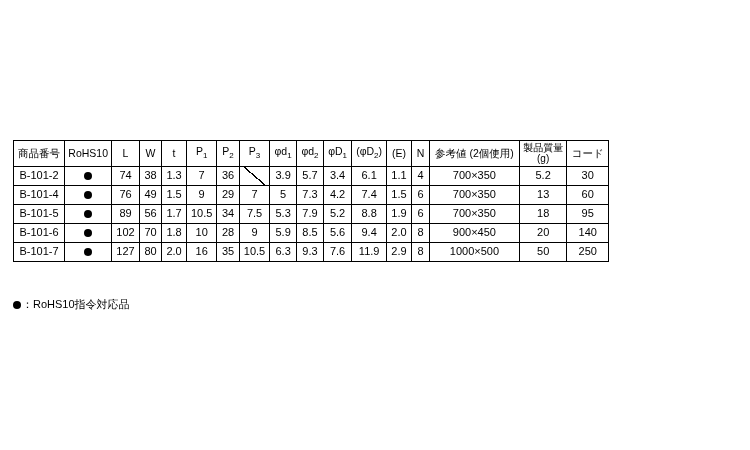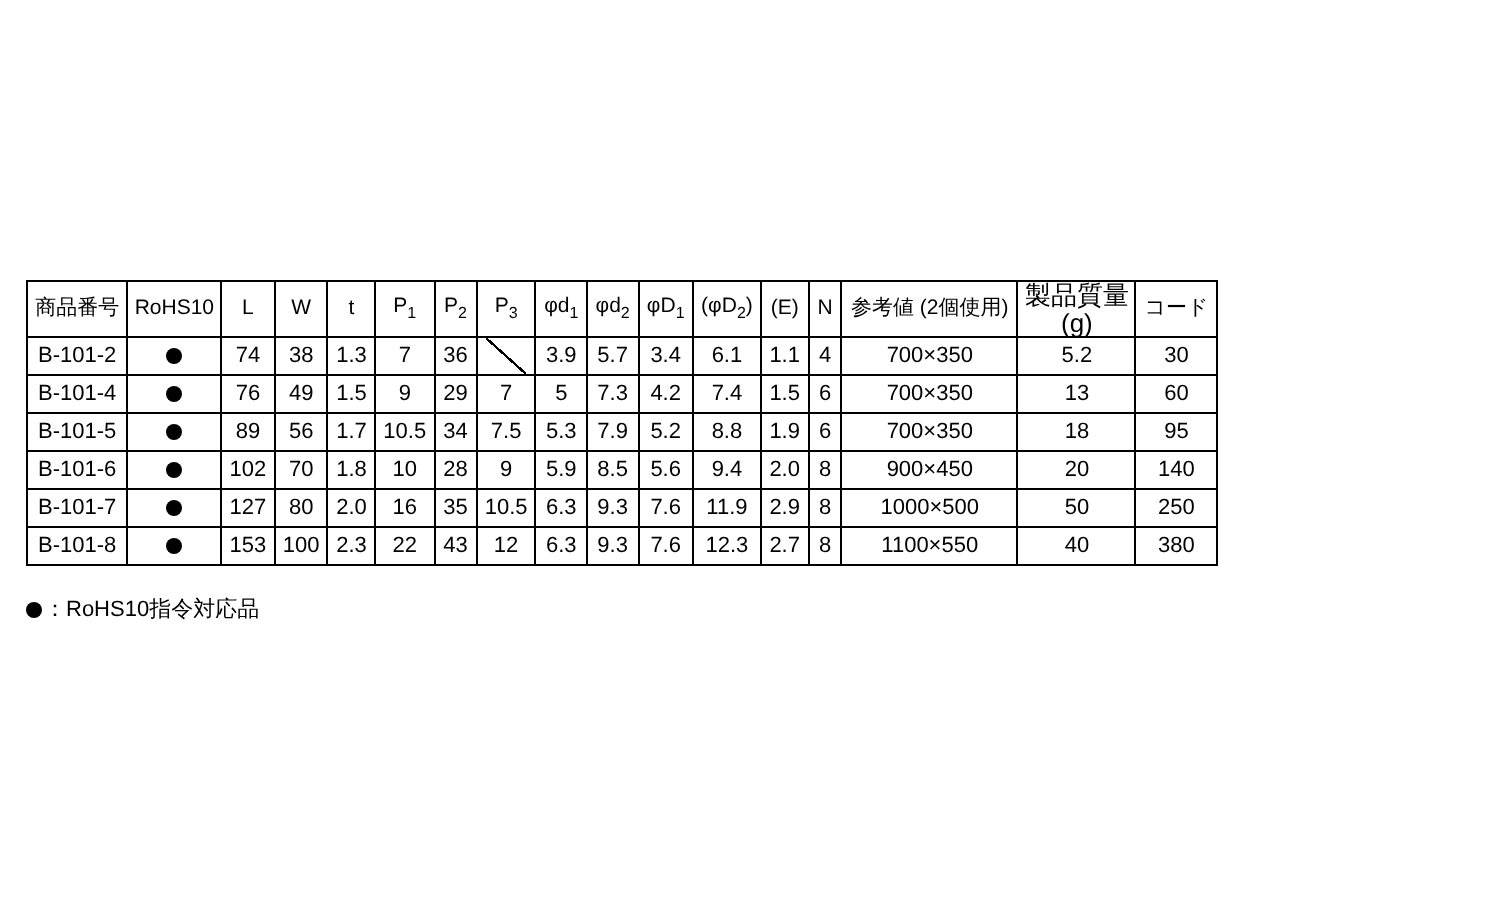--- a/index.html
+++ b/index.html
@@ -71,21 +71,21 @@
   .sub {
     font-size: 8px;
     vertical-align: sub;
     line-height: 1;
   }
   .hdr-two-line {
     display: block;
     line-height: 1.05;
   }
   .hdr-small {
-    font-size: 13px;
+    font-size: 10px;
   }
   .dot {
     display: inline-block;
     width: 8px;
     height: 8px;
     border-radius: 50%;
     background: #000000;
     vertical-align: middle;
   }
   
@@ -236,39 +236,20 @@
           <td>6.3</td>
           <td>9.3</td>
           <td>7.6</td>
           <td>11.9</td>
           <td>2.9</td>
           <td>8</td>
           <td>1000×500</td>
           <td>50</td>
           <td>250</td>
         </tr>
-        <tr>
-          <td>B-101-8</td>
-          <td><span class="dot"></span></td>
-          <td>153</td>
-          <td>100</td>
-          <td>2.3</td>
-          <td>22</td>
-          <td>43</td>
-          <td>12</td>
-          <td>6.3</td>
-          <td>9.3</td>
-          <td>7.6</td>
-          <td>12.3</td>
-          <td>2.7</td>
-          <td>8</td>
-          <td>1100×550</td>
-          <td>40</td>
-          <td>380</td>
-        </tr>
       </tbody>
     </table>
   </div>
 
   <div id="footnote">
     <span class="dot"></span><span>：RoHS10指令対応品</span>
   </div>
 
 </div>
 

